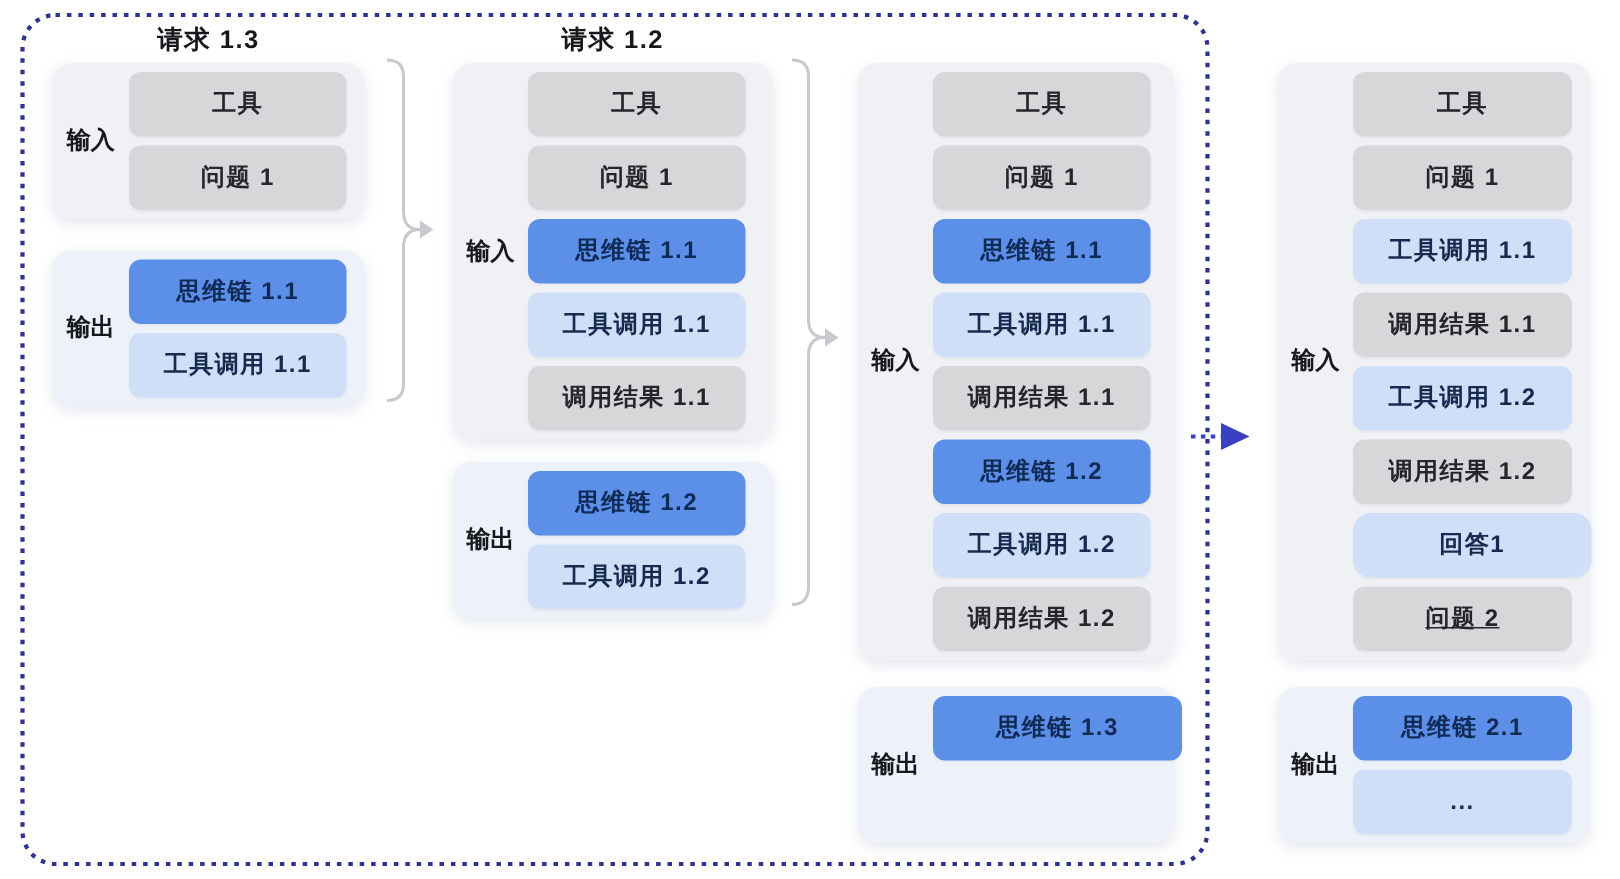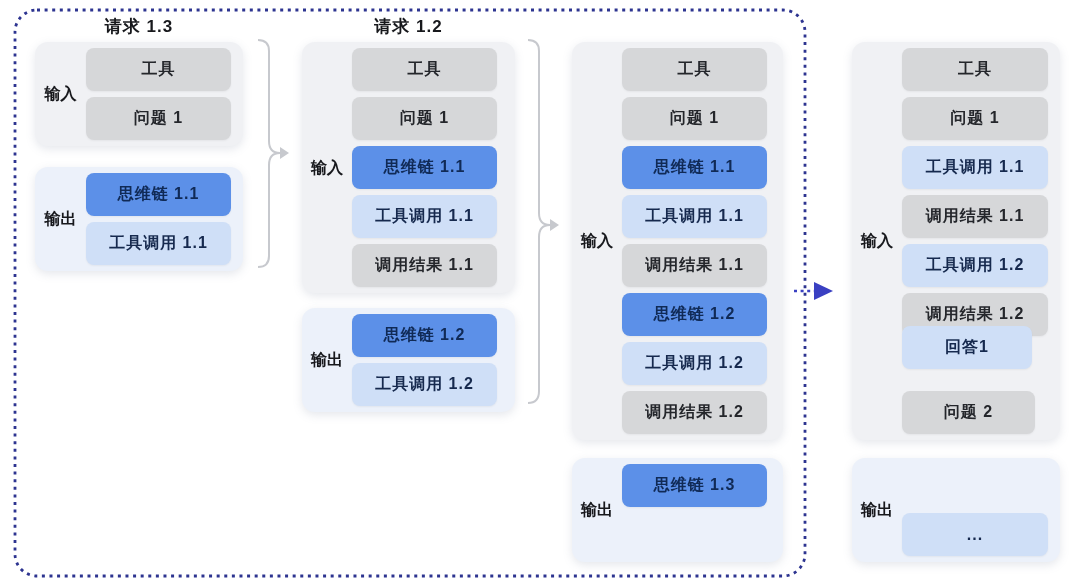--- a/index.html
+++ b/index.html
@@ -117,30 +117,31 @@
       <div class="box gray" style="left: 50px; top: 55px; width: 145px; height: 43px;">问题 1</div>
       <div class="box blue" style="left: 50px; top: 104px; width: 145px; height: 43px;">思维链 1.1</div>
       <div class="box lightblue" style="left: 50px; top: 153px; width: 145px; height: 43px;">工具调用 1.1</div>
       <div class="box gray" style="left: 50px; top: 202px; width: 145px; height: 43px;">调用结果 1.1</div>
       <div class="box blue" style="left: 50px; top: 251px; width: 145px; height: 43px;">思维链 1.2</div>
       <div class="box lightblue" style="left: 50px; top: 300px; width: 145px; height: 43px;">工具调用 1.2</div>
       <div class="box gray" style="left: 50px; top: 349px; width: 145px; height: 43px;">调用结果 1.2</div>
     </div>
     <div class="group output" style="left: 572px; top: 458px; width: 211px; height: 104px;">
       <span class="group-label" style="width: 50px;">输出</span>
-      <div class="box blue" style="left: 50px; top: 6px; width: 145px; height: 43px; text-align: right;">思维链 1.3</div>
+      <div class="box blue" style="left: 50px; top: 6px; width: 166px; height: 43px; text-align: right;">思维链 1.3</div>
     </div>
     <div class="group input" style="left: 852px; top: 42px; width: 208px; height: 398px;">
       <span class="group-label" style="width: 50px;">输入</span>
       <div class="box gray" style="left: 50px; top: 6px; width: 146px; height: 43px;">工具</div>
       <div class="box gray" style="left: 50px; top: 55px; width: 146px; height: 43px;">问题 1</div>
       <div class="box lightblue" style="left: 50px; top: 104px; width: 146px; height: 43px;">工具调用 1.1</div>
       <div class="box gray" style="left: 50px; top: 153px; width: 146px; height: 43px;">调用结果 1.1</div>
       <div class="box lightblue" style="left: 50px; top: 202px; width: 146px; height: 43px;">工具调用 1.2</div>
       <div class="box gray" style="left: 50px; top: 251px; width: 146px; height: 43px;">调用结果 1.2</div>
-      <div class="box lightblue" style="left: 50px; top: 284px; width: 130px; height: 43px;">回答1</div>
-      <div class="box gray" style="left: 50px; top: 349px; width: 133px; height: 43px;">问题 2</div>
+      <div class="box lightblue" style="left: 50px; top: 300px; width: 159px; height: 43px; border-radius: 12px;">回答1</div>
+      <div class="box gray" style="left: 50px; top: 349px; width: 146px; height: 43px; text-decoration: underline;">问题 2</div>
     </div>
     <div class="group output" style="left: 852px; top: 458px; width: 208px; height: 104px;">
       <span class="group-label" style="width: 50px;">输出</span>
+      <div class="box blue" style="left: 50px; top: 6px; width: 146px; height: 43px;">思维链 2.1</div>
       <div class="box lightblue" style="left: 50px; top: 55px; width: 146px; height: 43px;">...</div>
     </div>
   </div>
 
 </body></html>

